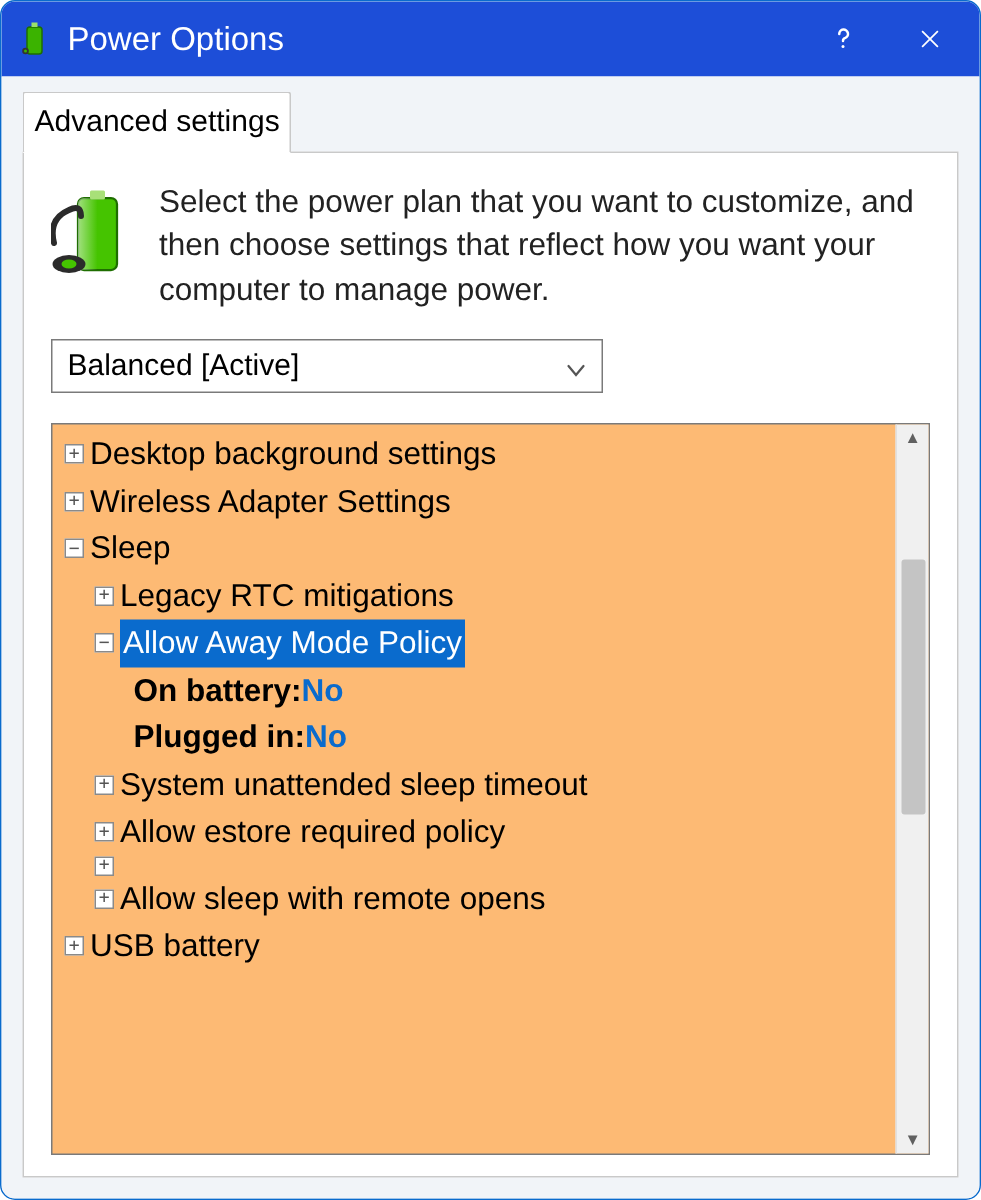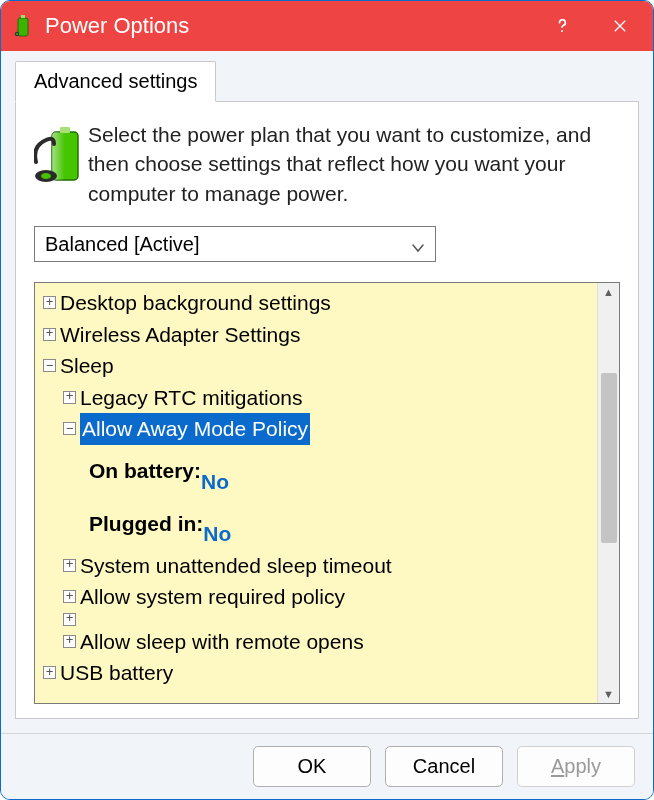--- a/index.html
+++ b/index.html
@@ -8,21 +8,21 @@
     width: 654px; height: 800px;
     border: 1px solid #0a6bcd;
     border-radius: 10px;
     overflow: hidden;
     display: flex; flex-direction: column;
     position: relative;
     background: #fff;
   }
   .titlebar {
     height: 50px;
-    background: #ef4444;
+    background: #1d4ed8;
     display: flex; align-items: center;
     color: #fff;
     padding: 0 8px 0 10px;
   }
   .title-icon { width: 24px; height: 24px; margin-right: 10px; }
   .title-text { font-size: 22px; flex: 1; }
   .title-btns { display: flex; gap: 28px; align-items: center; padding-right: 10px;}
   .title-btn { width: 30px; height: 30px; display:flex; align-items:center; justify-content:center; cursor: pointer; }
   .title-btn svg { stroke: #fff; }
   .client {
@@ -34,57 +34,57 @@
   .tabstrip {
     display: flex;
     position: relative;
     margin-bottom: -1px;
     z-index: 2;
   }
   .tab {
     background: #fff;
     border: 1px solid #c9c9c9;
     border-bottom: 1px solid #fff;
-    padding: 8px 18px;
+    padding: 8px 7px;
     font-size: 20px;
     border-top-left-radius: 2px;
     border-top-right-radius: 2px;
     cursor: pointer;
   }
   .panel {
     background: #fff;
     border: 1px solid #c9c9c9;
     flex: 1;
     padding: 18px 18px 14px 18px;
     display: flex; flex-direction: column;
     position: relative;
   }
   .intro {
-    display: flex; align-items: flex-start; 
+    display: flex; align-items: flex-start; gap: 18px;
     margin-bottom: 18px;
   }
   .battery-icon { width: 54px; height: 64px; flex-shrink: 0; margin-top: 6px; }
   .intro-text { font-size: 21px; line-height: 1.4; color: #222; }
   .plan-select {
-    width: 402px; height: 36px;
+    width: 368px; height: 36px;
     border: 1px solid #7a7a7a;
     display: flex; align-items: center; justify-content: space-between;
     padding: 0 10px;
     font-size: 20px;
     cursor: pointer;
     margin-bottom: 20px;
     background: #fff;
   }
   .plan-select .chev { width: 14px; height: 14px; }
   .tree-wrap {
     display: flex;
     border: 1px solid #7a7a7a;
     flex: 1;
     min-height: 0;
-    background: #fef9c3;
+    background: #fdba74;
   }
   .tree {
     flex: 1;
     overflow: hidden;
     padding: 4px 2px;
     font-size: 21px;
     line-height: 1.5;
   }
   .scrollbar {
     width: 22px;
@@ -112,21 +112,21 @@
   .expander.minus::before { content: "−"; color:#555; position:relative; top:-1px;}
   .indent-1 { padding-left: 6px; }
   .indent-2 { padding-left: 26px; }
   .indent-3 { padding-left: 52px; font-weight: bold; }
   .node-label { cursor: pointer; }
   .selected {
     background: #0a6bcd;
     color: #fff;
     padding: 0 2px;
   }
-  .value-link { color: #0a6bcd; cursor: pointer; margin-top: 21px; }
+  .value-link { color: #0a6bcd; cursor: pointer; }
   .value-row { cursor: default; }
   .restore-row { display:flex; justify-content:flex-end; margin-top: 12px; }
   .btn {
     border: 1px solid #b0b0b0;
     background: #fdfdfd;
     padding: 8px 22px;
     font-size: 20px;
     border-radius: 5px;
     cursor: pointer;
   }
@@ -246,21 +246,21 @@
             <span class="value-link">No</span>
           </div>
 
           <div class="node indent-2">
             <span class="expander plus"></span>
             <span class="node-label">System unattended sleep timeout</span>
           </div>
 
           <div class="node indent-2">
             <span class="expander plus"></span>
-            <span class="node-label">Allow system required policy</span>
+            <span class="node-label">Allow estore required policy</span>
           </div>
 
           <div class="node indent-2">
             <span class="expander plus"></span>
           </div>
 
           <div class="node indent-2">
             <span class="expander plus"></span>
             <span class="node-label">Allow sleep with remote opens</span>
           </div>
@@ -277,21 +277,14 @@
             <div class="scroll-thumb"></div>
           </div>
           <div class="scroll-arrow">▼</div>
         </div>
       </div>
 
 
     </div>
   </div>
 
-  <div class="footer">
-    <button class="btn">OK</button>
-    <button class="btn">Cancel</button>
-    <button class="btn disabled">
-      <span><span class="underline-shortcut">A</span>pply</span>
-    </button>
-  </div>
 
 </div>
 
 </body></html>

